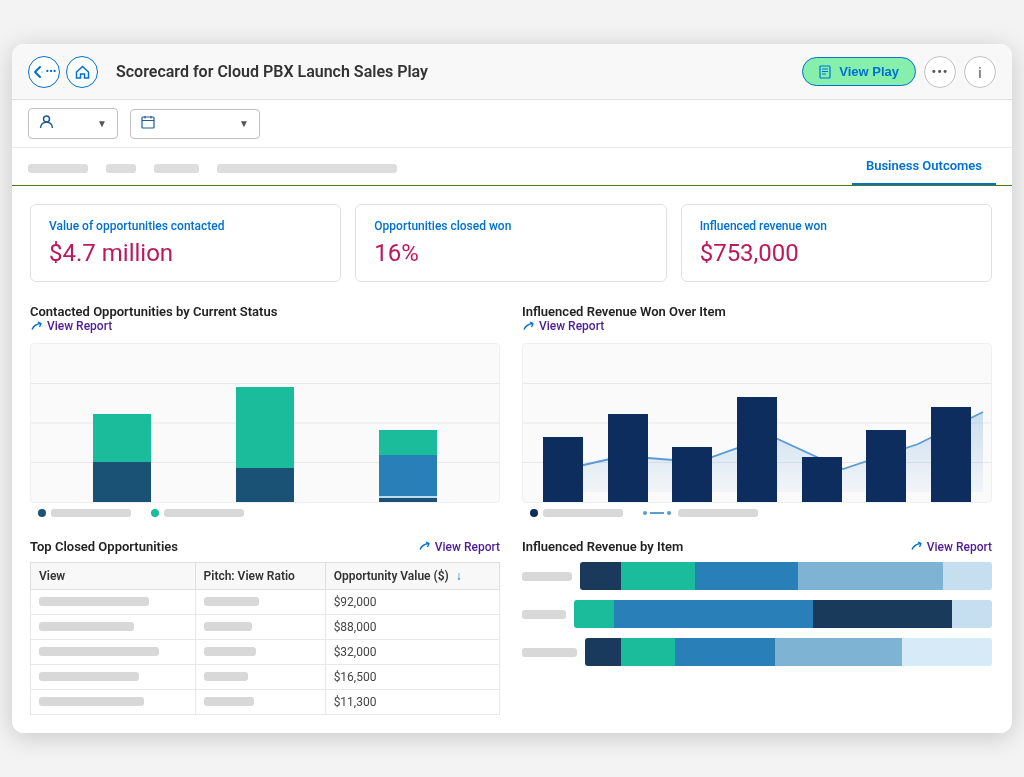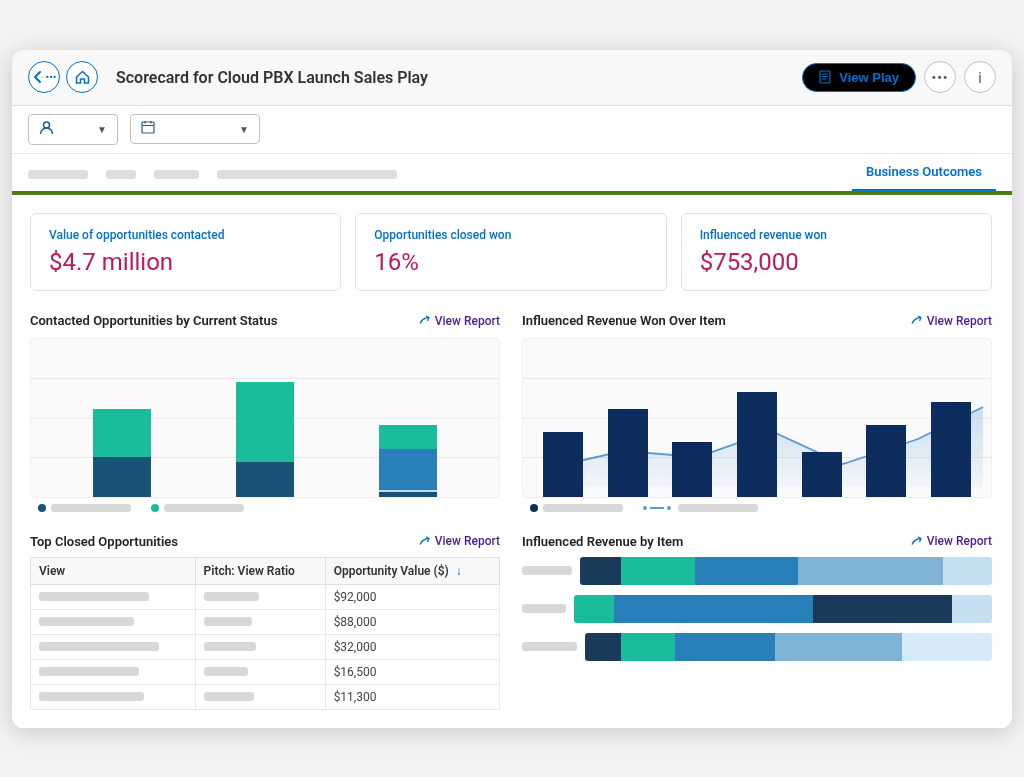--- a/index.html
+++ b/index.html
@@ -50,21 +50,21 @@
       color: #333;
       margin-left: 8px;
     }
     .header-actions {
       display: flex;
       align-items: center;
       gap: 8px;
     }
     .view-play-btn {
       border: 1.5px solid #0070d2;
-      background: #000000;
+      background: #86efac;
       color: #0070d2;
       border-radius: 20px;
       padding: 6px 16px;
       font-size: 13px;
       font-weight: 600;
       cursor: pointer;
       display: flex;
       align-items: center;
       gap: 6px;
     }
@@ -97,21 +97,21 @@
       cursor: pointer;
       gap: 8px;
       background: #fff;
       min-width: 90px;
     }
     .dropdown-icon { color: #1e5c99; font-size: 15px; }
     .dropdown-arrow { color: #555; font-size: 10px; margin-left: auto; }
     
     .tabs-bar {
       background: #fff;
-      border-bottom: 4px solid #4d7c0f;
+      border-bottom: 1px solid #4d7c0f;
       padding: 0 16px;
       display: flex;
       align-items: flex-end;
       gap: 0;
     }
     .tab-active {
       padding: 10px 14px;
       font-size: 13px;
       font-weight: 600;
       color: #0070d2;
@@ -151,23 +151,24 @@
     .charts-row {
       display: flex;
       gap: 22px;
       margin-bottom: 22px;
     }
     .chart-section {
       flex: 1;
     }
     .chart-header {
       display: flex;
-      align-items: flex-end;
+      align-items: flex-start;
       justify-content: space-between;
       margin-bottom: 10px;
+      flex-direction: column;
     }
     .chart-title {
       font-size: 13px;
       font-weight: 600;
       color: #222;
     }
     .view-report-link {
       display: flex;
       align-items: center;
       gap: 4px;

